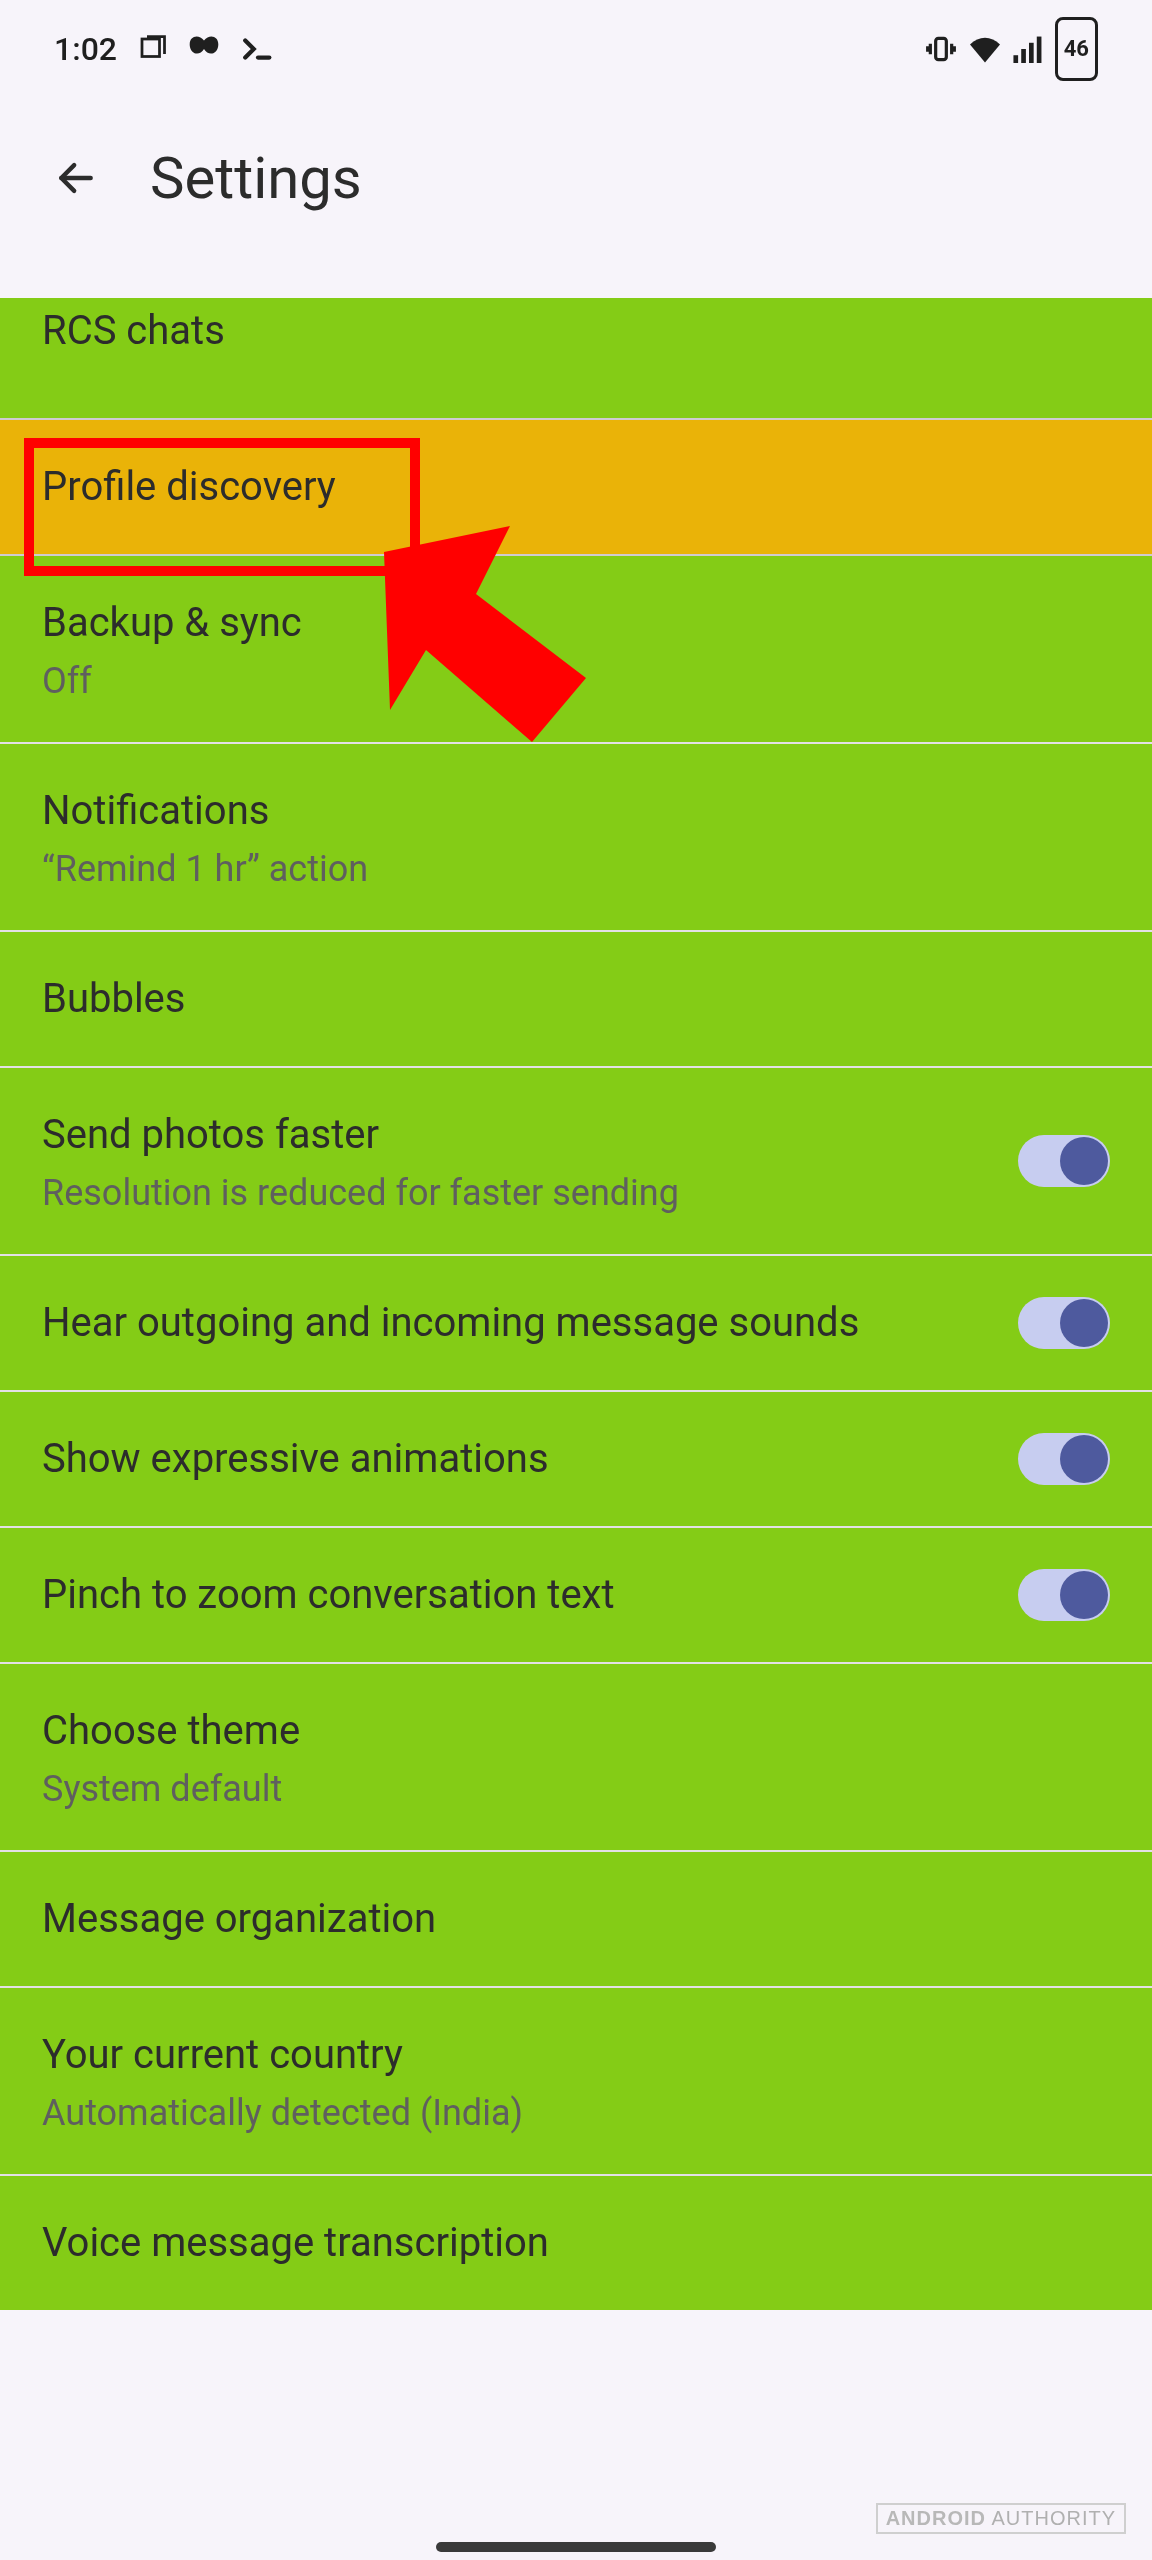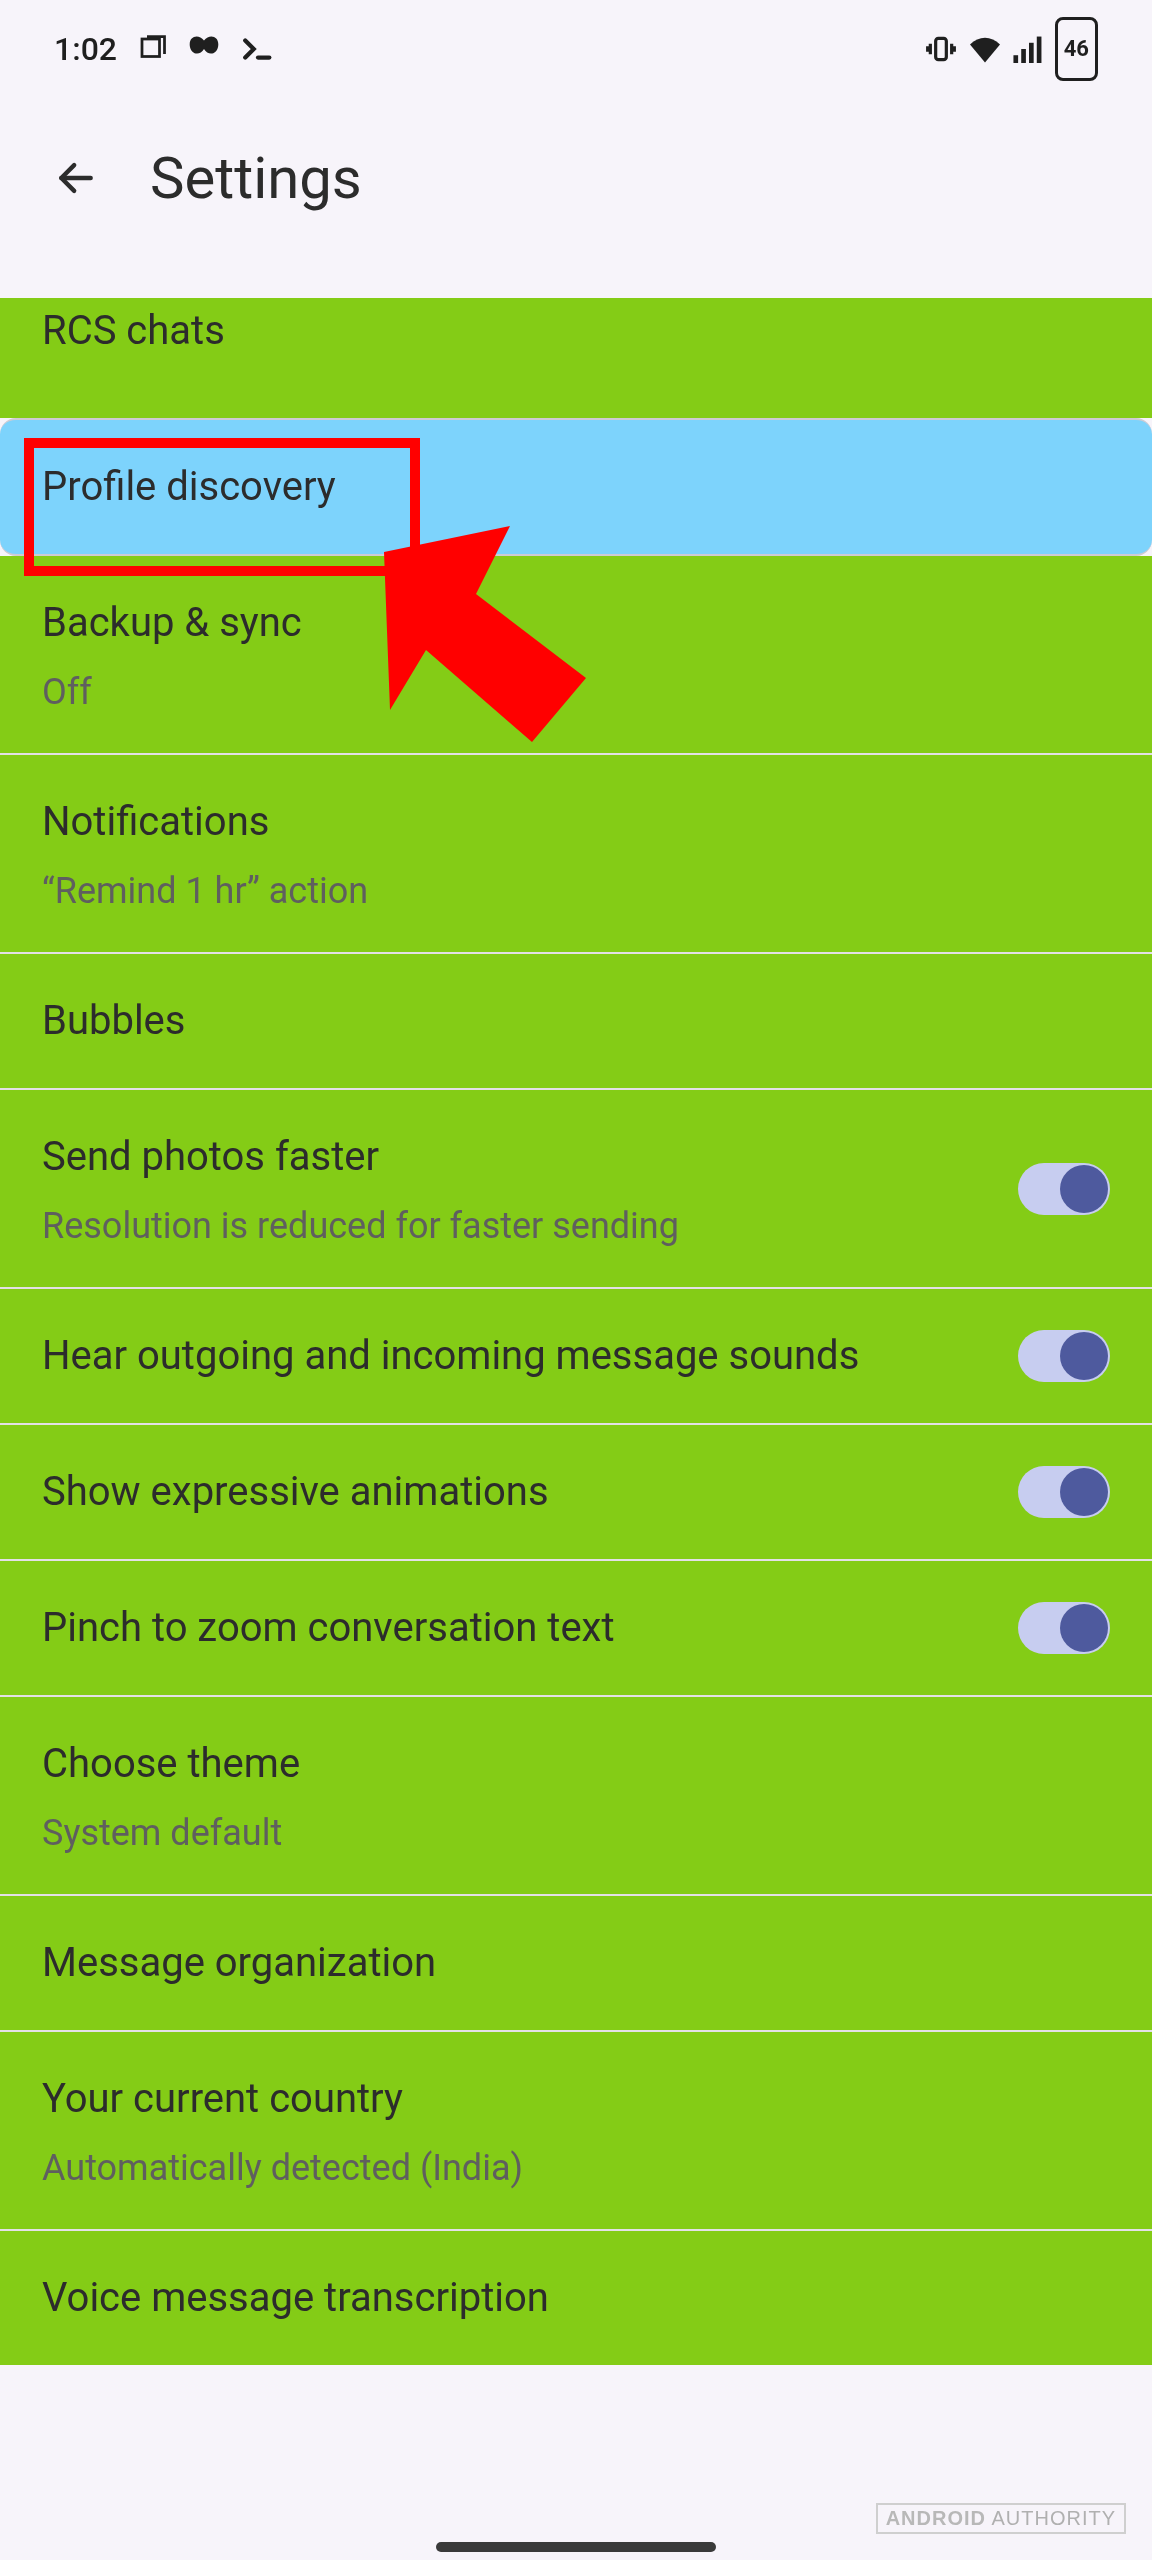--- a/index.html
+++ b/index.html
@@ -57,35 +57,34 @@
     padding: 40px 42px;
     border-bottom: 2px solid #e3e0e6;
     display: flex;
     align-items: center;
     justify-content: space-between;
     gap: 24px;
     background: #84cc16;
   }
   .item.first-plain { border-bottom: none; padding-top: 6px; padding-bottom: 60px; }
   .item.highlight {
-    background: #7dd3fc;
+    background: #eab308;
     border-top: 2px solid #cfcbd2;
     border-bottom: 2px solid #cfcbd2;
-    border-radius: 16px;
   }
   .item .txt { flex: 1; }
   .item .primary {
     font-size: 40px;
     color: #2c2c2c;
     line-height: 1.35;
   }
   .item .secondary {
     font-size: 36px;
     color: #5f5f5f;
-    margin-top: 21px;
+    margin-top: 10px;
   }
 
   
   .toggle {
     width: 92px; height: 52px;
     border-radius: 26px;
     background: #c7cdf0;
     position: relative;
     flex: 0 0 auto;
   }

